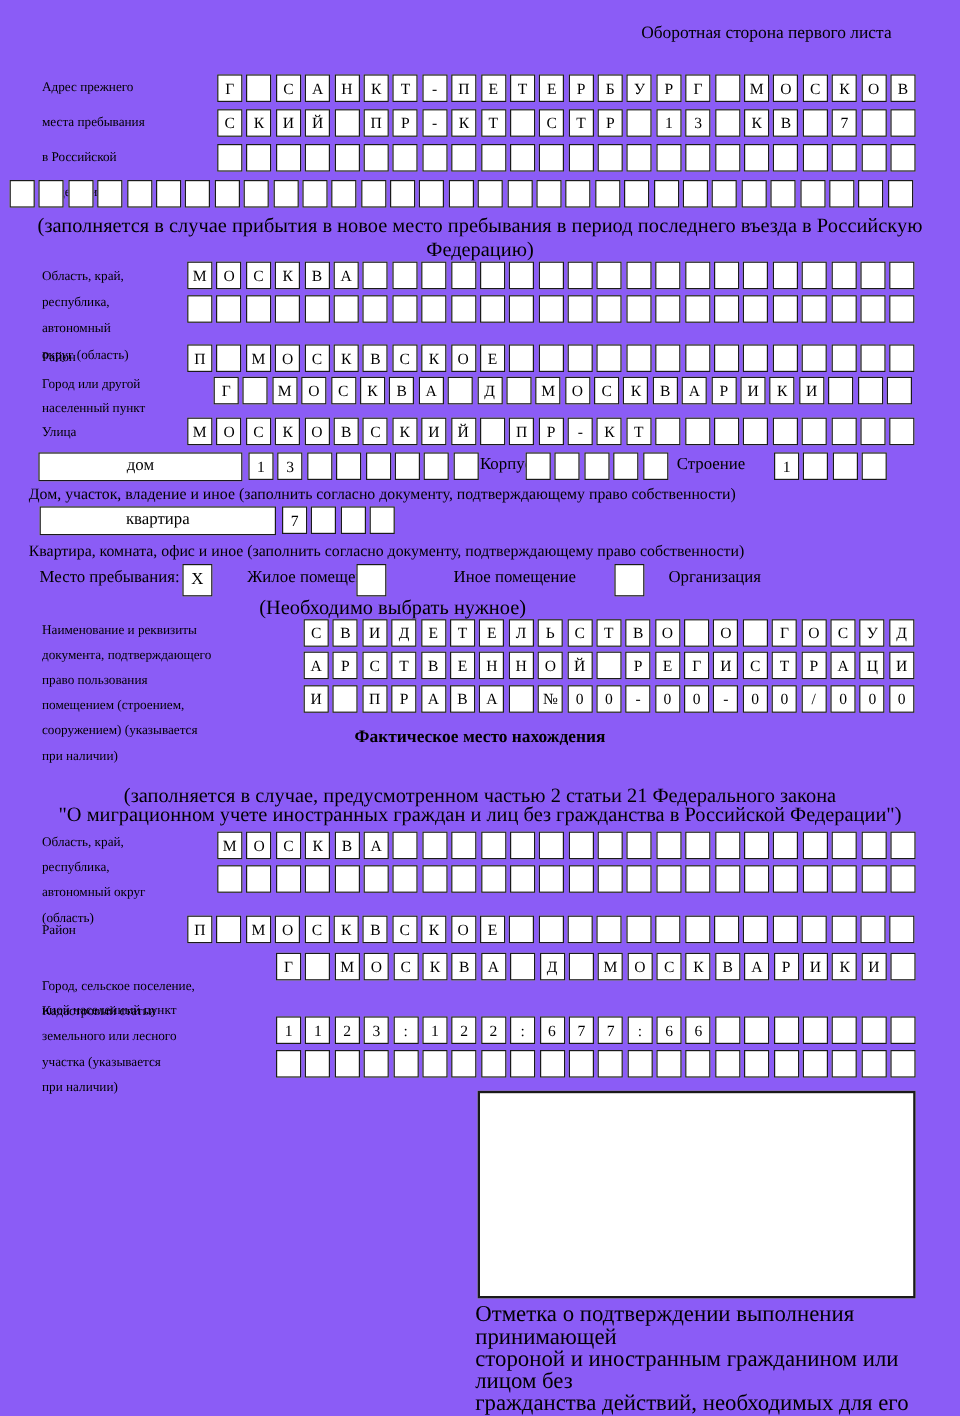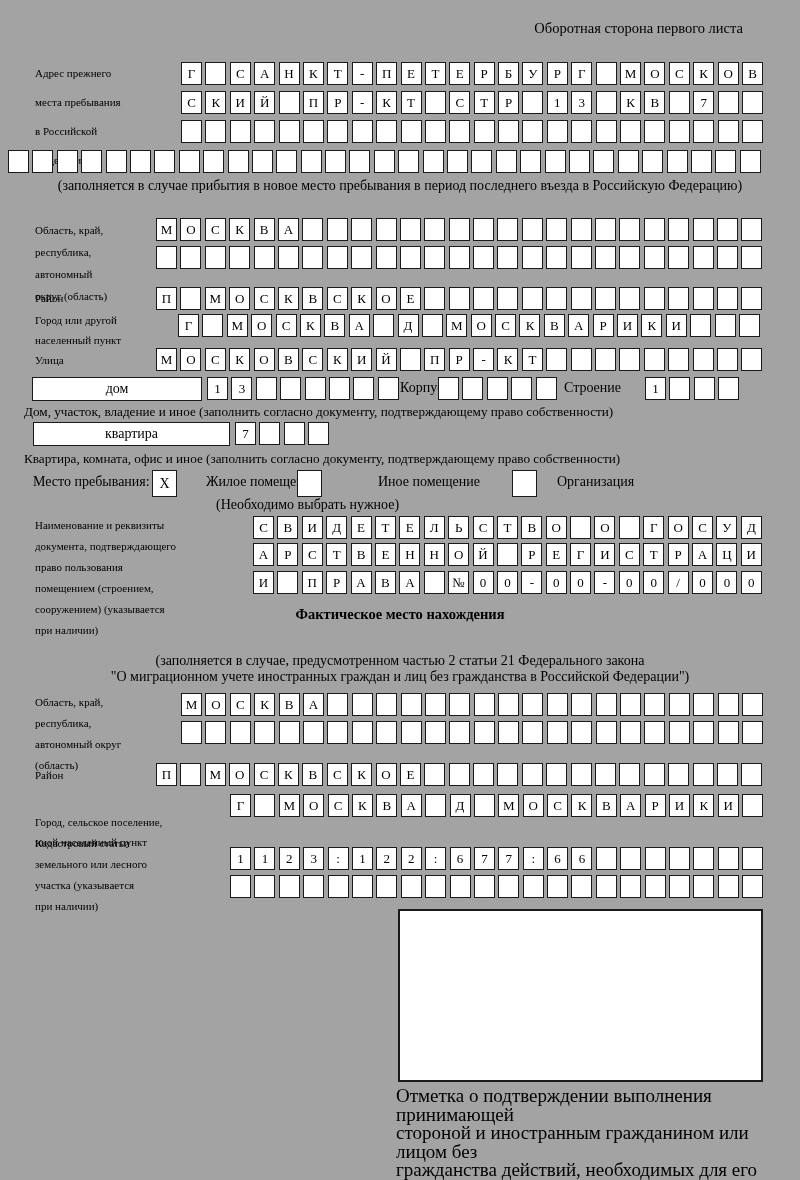--- a/index.html
+++ b/index.html
@@ -1,20 +1,20 @@
 <!DOCTYPE html>
 <html><head>
 <meta charset="utf-8">
 <style>
   html,body{margin:0;padding:0;background:#fff;}
-  .page{position:relative;width:800px;height:1180px;background:#a3a3a3;color:#000;
+  .page{position:relative;width:800px;height:1180px;background:#8b5cf6;color:#000;
         font-family:"Liberation Serif",serif;overflow:hidden;}
   .abs{position:absolute;}
   .label{position:absolute;font-size:11px;line-height:21px;white-space:pre-line;}
-  .note{position:absolute;font-size:14px;white-space:pre-line;}
+  .note{position:absolute;font-size:17px;white-space:pre-line;}
   .center{left:0;width:800px;text-align:center;}
   .title{position:absolute;font-weight:bold;font-size:15px;}
   .cellrow{position:absolute;display:flex;gap:3.4px;}
   .cell{flex:0 0 21px;width:21px;height:23px;border:1.6px solid #1a1a1a;box-sizing:border-box;
         display:flex;align-items:center;justify-content:center;font-size:13px;background:#fff;}
   .widebox{position:absolute;height:24px;border:1.7px solid #1a1a1a;box-sizing:border-box;
         display:flex;align-items:center;justify-content:center;font-size:14px;background:#fff;}
   .checkbox{position:absolute;width:25px;height:27px;border:1.7px solid #1a1a1a;box-sizing:border-box;
         display:flex;align-items:center;justify-content:center;font-size:14px;background:#fff;}
   .inline-label{position:absolute;font-size:14px;}

